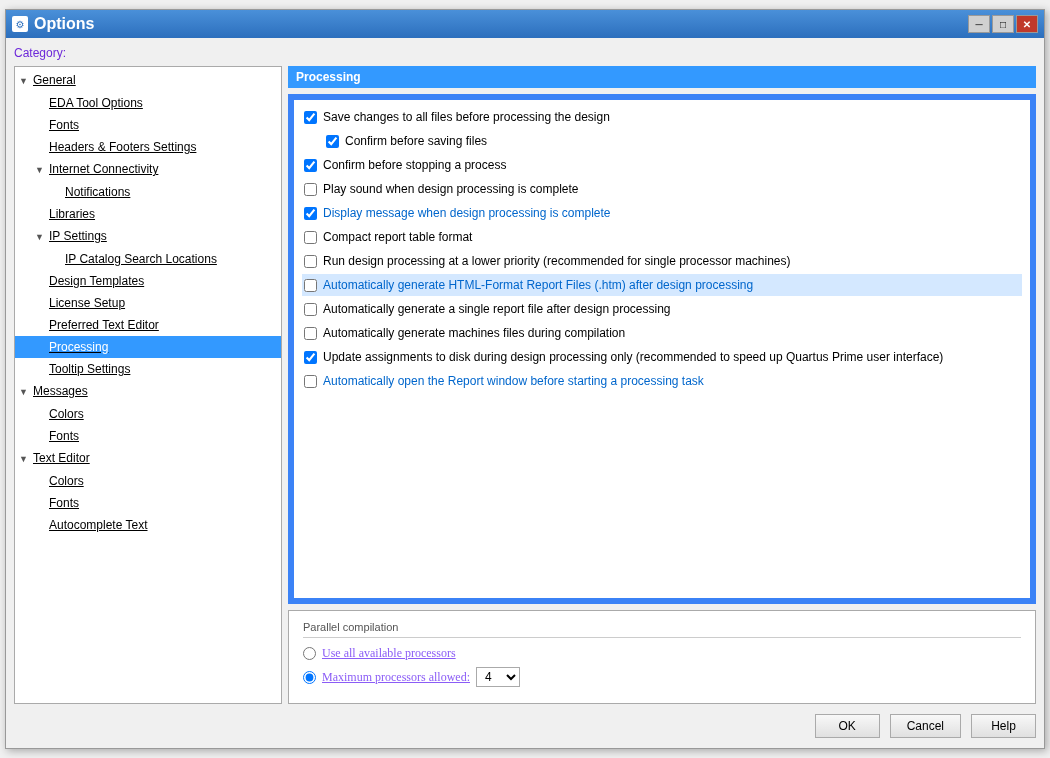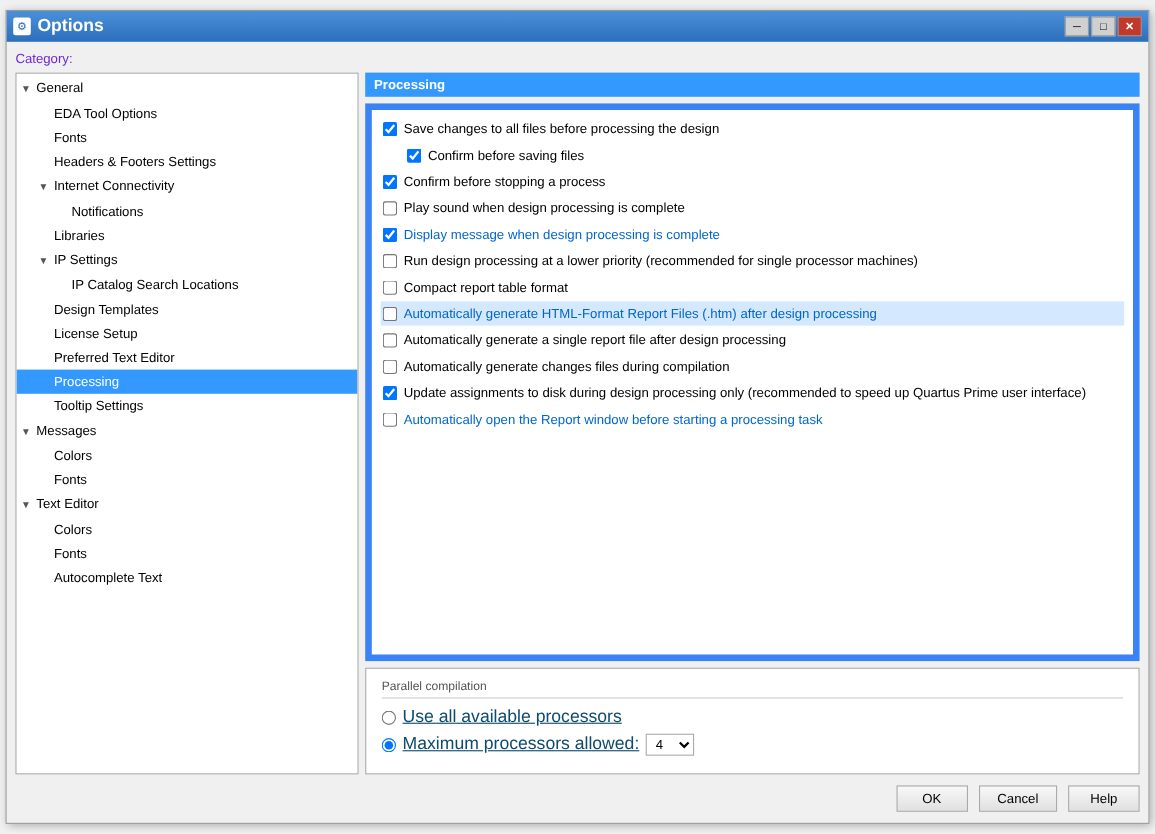--- a/index.html
+++ b/index.html
@@ -85,26 +85,27 @@
       font-weight: normal;
       color: #6d28d9;
     }
     .main-area {
       flex: 1;
       display: flex;
       gap: 6px;
       min-height: 0;
     }
     .sidebar {
-      width: 312px;
+      width: 268px;
       flex-shrink: 0;
       background: #fff;
       border: 1px solid #aaa;
       overflow-y: auto;
       padding: 2px 0;
+      text-decoration: underline;
     }
     .tree-item {
       padding: 2px 4px;
       cursor: pointer;
       white-space: nowrap;
       color: #000;
       line-height: 18px;
     }
     .tree-item.selected {
       background: #3399ff;
@@ -194,23 +195,24 @@
       display: flex;
       align-items: center;
       gap: 6px;
       margin-bottom: 6px;
     }
     .radio-row input[type="radio"] {
       width: 13px;
       height: 13px;
     }
     .radio-label {
-      font-size: 16px;
-      color: #0c4a6e;
+      font-size: 12px;
+      color: #8b5cf6;
       text-decoration: underline;
+      font-family: Liberation Serif, serif;
     }
     .dropdown {
       padding: 1px 4px;
       font-size: 12px;
       border: 1px solid #aaa;
       background: #fff;
       min-width: 40px;
     }
     .bottom-bar {
       display: flex;
@@ -343,41 +345,41 @@
             <span class="option-label">Play sound when design processing is complete</span>
           </div>
 
           <div class="option-row">
             <input type="checkbox" checked="" style="">
             <span class="option-label blue-text">Display message when design processing is complete</span>
           </div>
 
           <div class="option-row">
             <input type="checkbox" style="">
+            <span class="option-label">Compact report table format</span>
+          </div>
+
+          <div class="option-row">
+            <input type="checkbox" style="">
             <span class="option-label">Run design processing at a lower priority (recommended for single processor machines)</span>
           </div>
 
-          <div class="option-row">
-            <input type="checkbox" style="">
-            <span class="option-label">Compact report table format</span>
-          </div>
-
           <div class="option-row highlighted">
             <input type="checkbox" style="">
             <span class="option-label blue-text">Automatically generate HTML-Format Report Files (.htm) after design processing</span>
           </div>
 
           <div class="option-row">
             <input type="checkbox" style="">
             <span class="option-label">Automatically generate a single report file after design processing</span>
           </div>
 
           <div class="option-row">
             <input type="checkbox" style="">
-            <span class="option-label">Automatically generate changes files during compilation</span>
+            <span class="option-label">Automatically generate machines files during compilation</span>
           </div>
 
           <div class="option-row">
             <input type="checkbox" checked="" style="">
             <span class="option-label">Update assignments to disk during design processing only (recommended to speed up Quartus Prime user interface)</span>
           </div>
 
           <div class="option-row">
             <input type="checkbox" style="">
             <span class="option-label blue-text">Automatically open the Report window before starting a processing task</span>

